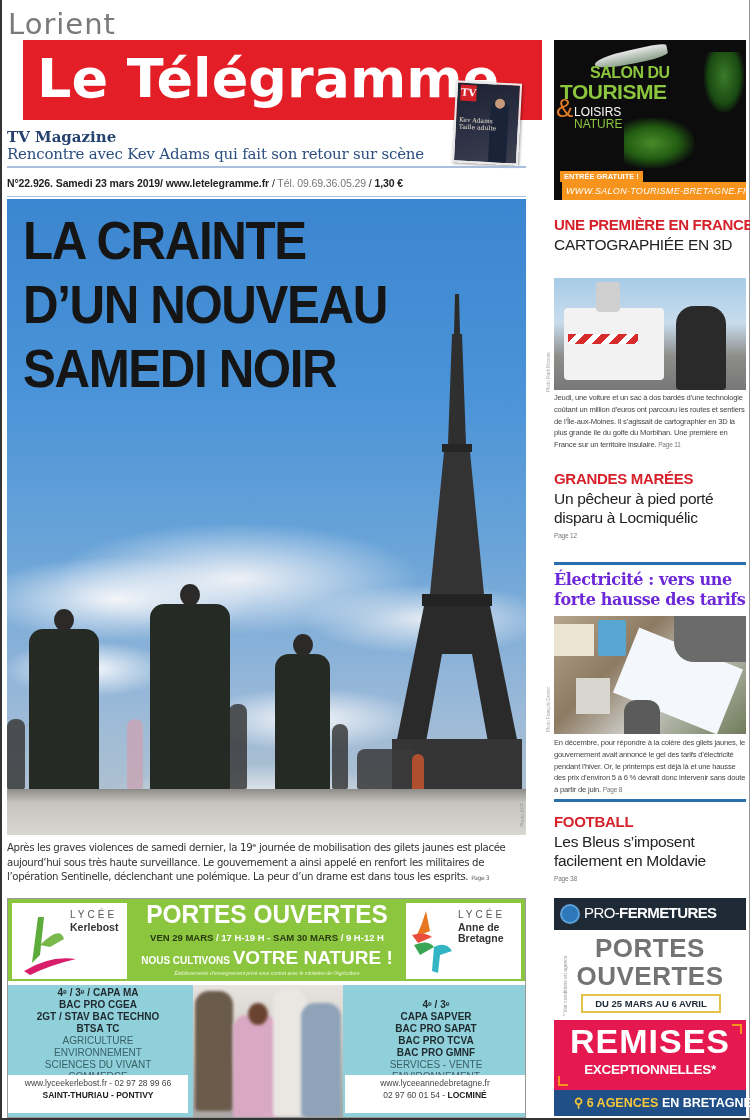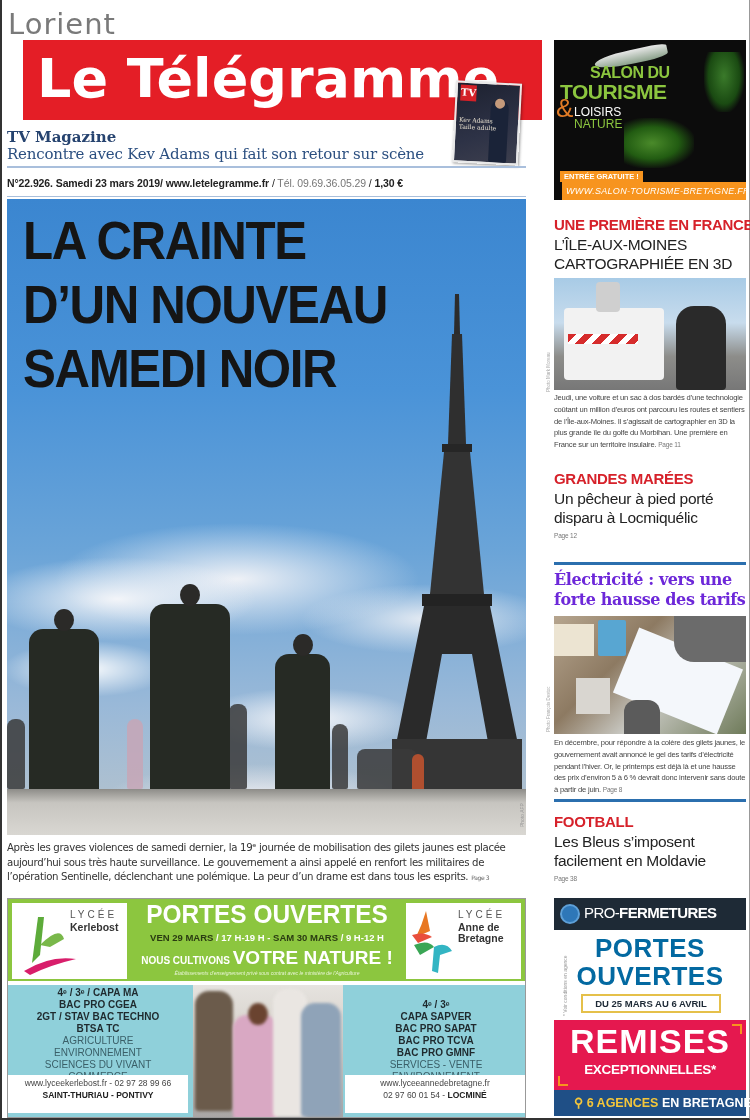--- a/index.html
+++ b/index.html
@@ -106,21 +106,21 @@
   .credit-v { position: absolute; font-size: 4.5px; color: #aaa; transform: rotate(-90deg); transform-origin: left top; white-space: nowrap; }
   .blue-rule { position: absolute; left: 554px; width: 192px; height: 3px; background: #2b6fae; }
   .blue-head { position: absolute; left: 554px; font-family: "DejaVu Serif", serif; font-weight: bold; font-size: 16px; line-height: 20px; color: #6d28d9; letter-spacing: -0.4px; white-space: nowrap; }
 
   
   .ad-pro { position: absolute; left: 554px; top: 898px; width: 192px; height: 220px; background: #fff; }
   .ad-pro .bar { position: absolute; left: 0; top: 0; width: 100%; height: 32px; background: #1e2a36; }
   .ad-pro .logo-circle { position: absolute; left: 6px; top: 6px; width: 20px; height: 20px; border-radius: 50%; background: #2e77b8; border: 2px solid #5ea0d8; }
   .ad-pro .brand { position: absolute; left: 30px; top: 6px; font-size: 15px; color: #fff; letter-spacing: -0.6px; white-space: nowrap; }
   .ad-pro .brand b { font-weight: bold; }
-  .ad-pro .po { position: absolute; left: 0; top: 36px; width: 100%; text-align: center; font-size: 26px; line-height: 28px; font-weight: bold; color: #0369a1; letter-spacing: 0.5px; }
+  .ad-pro .po { position: absolute; left: 0; top: 36px; width: 100%; text-align: center; font-size: 26px; line-height: 28px; font-weight: bold; color: #737373; letter-spacing: 0.5px; }
   .ad-pro .dates { position: absolute; left: 27px; top: 96px; width: 140px; height: 19px; border: 2px solid #e5c04a; font-size: 9.5px; line-height: 15px; text-align: center; color: #1e2a36; font-weight: bold; white-space: nowrap; }
   .ad-pro .note-v { position: absolute; left: 8px; top: 104px; font-size: 5px; color: #999; transform: rotate(-90deg); transform-origin: left top; white-space: nowrap; }
   .ad-pro .red { position: absolute; left: 0; top: 122px; width: 100%; height: 70px; background: #e5184f; }
   .ad-pro .red .r1 { position: absolute; left: 0; top: 2px; width: 100%; text-align: center; font-size: 34px; line-height: 38px; font-weight: bold; color: #fff; letter-spacing: 1px; }
   .ad-pro .red .r2 { position: absolute; left: 0; top: 42px; width: 100%; text-align: center; font-size: 13.5px; font-weight: bold; color: #fff; letter-spacing: -0.3px; }
   .ad-pro .red .cornerTR { position: absolute; right: 4px; top: 4px; width: 10px; height: 10px; border-top: 2px solid #f7941e; border-right: 2px solid #f7941e; }
   .ad-pro .red .cornerBL { position: absolute; left: 4px; bottom: 4px; width: 10px; height: 10px; border-bottom: 2px solid #f7941e; border-left: 2px solid #f7941e; }
   .ad-pro .blue { position: absolute; left: 0; top: 192px; width: 100%; height: 26px; background: #1f4f86; text-align: center; font-size: 12.5px; line-height: 26px; font-weight: bold; color: #fff; white-space: nowrap; padding-left: 20px; }
   .ad-pro .blue .y { color: #f5c63a; }
 </style>
@@ -283,21 +283,20 @@
     <span class="amp">&amp;</span>
     <span class="w">LOISIRS</span>
     <span class="g">NATURE</span>
   </div>
   <div class="entree">ENTRÉE GRATUITE !</div>
   <div class="url">WWW.SALON-TOURISME-BRETAGNE.FR</div>
 </div>
 
 <div class="side-kicker" style="top:216px;">UNE PREMIÈRE EN FRANCE</div>
 <div class="side-head" style="top:235px;">
-  <div>L’ÎLE-AUX-MOINES</div>
   <div>CARTOGRAPHIÉE EN 3D</div>
 </div>
 <div class="side-photo" style="top:278px;height:112px;background:linear-gradient(180deg,#a8cbe6 0%,#c8dced 40%,#8d8d8a 70%,#777 100%);">
   <div style="position:absolute;left:10px;top:30px;width:100px;height:72px;background:#f2f2f2;border-radius:4px;"></div>
   <div style="position:absolute;left:14px;top:56px;width:70px;height:10px;background:repeating-linear-gradient(135deg,#d62c2c 0 6px,#fff 6px 12px);"></div>
   <div style="position:absolute;left:42px;top:4px;width:24px;height:30px;background:#cfcfcf;border-radius:4px;"></div>
   <div style="position:absolute;left:122px;top:28px;width:50px;height:84px;background:#2a2a2a;border-radius:18px 18px 4px 4px;"></div>
 </div>
 <div class="credit-v" style="left:546px;top:392px;">Photo Mark Moreau</div>
 <div class="side-text" style="top:392px;">

